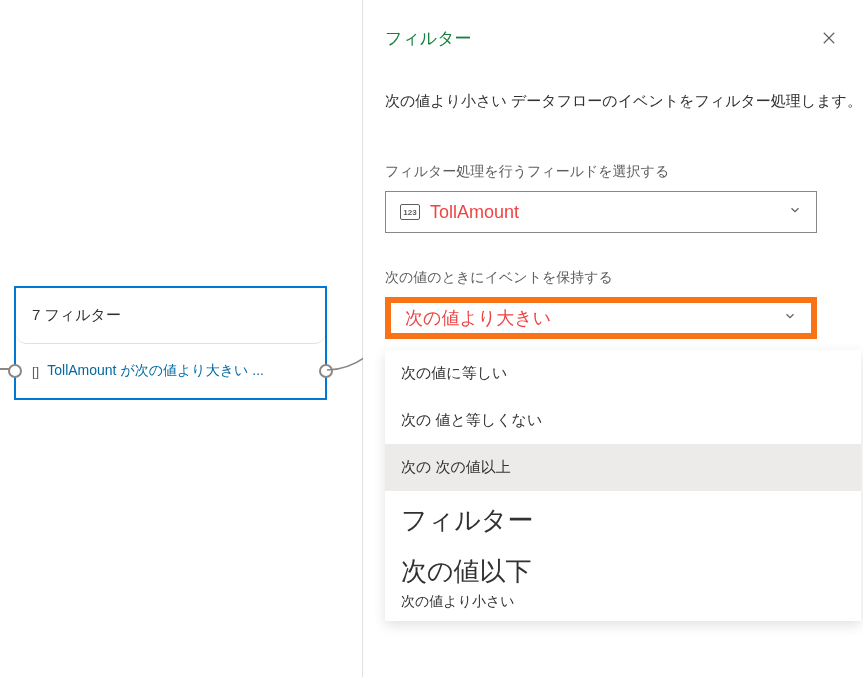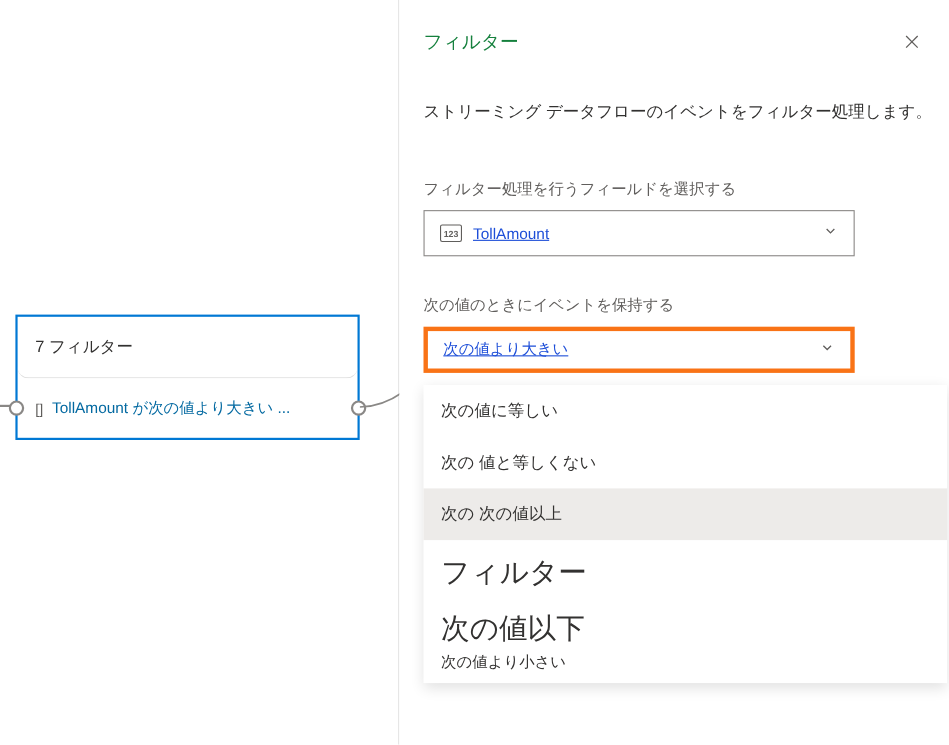--- a/index.html
+++ b/index.html
@@ -65,52 +65,51 @@
     }
     .field-group {
       margin-bottom: 36px;
     }
     .field-label {
       font-size: 14px;
       color: #605e5c;
       margin-bottom: 10px;
     }
     .select-box {
-      width: 392px;
+      width: 432px;
       height: 42px;
       border: 1px solid #8a8886;
       display: flex;
       align-items: center;
       padding: 0 14px;
       cursor: pointer;
       background: #fff;
       position: relative;
     }
     .select-box-focused {
-      border: 4px solid #f97316;
+      border: 6px solid #f97316;
       gap: 48px;
     }
     .select-icon {
       width: 20px;
       height: 16px;
       border: 1px solid #605e5c;
       border-radius: 2px;
       display: flex;
       align-items: center;
       justify-content: center;
       font-size: 8px;
       font-weight: bold;
       color: #605e5c;
       margin-right: 10px;
     }
     .select-value {
-      font-size: 14px;
-      color: #1d4ed8;
+      font-size: 18px;
+      color: #ef4444;
       flex: 1;
-      text-decoration: underline;
     }
     .chevron {
       color: #605e5c;
     }
     .chevron svg {
       width: 14px;
       height: 14px;
     }
     .dropdown-list {
       position: absolute;
@@ -227,21 +226,21 @@
 <div class="panel">
   <div class="panel-header">
     <div class="panel-title">フィルター</div>
     <div class="close-btn">
       <svg viewBox="0 0 24 24" fill="none" stroke="currentColor" stroke-width="1.5">
         <line x1="5" y1="5" x2="19" y2="19"></line>
         <line x1="19" y1="5" x2="5" y2="19"></line>
       </svg>
     </div>
   </div>
-  <div class="panel-description">ストリーミング データフローのイベントをフィルター処理します。</div>
+  <div class="panel-description">次の値より小さい データフローのイベントをフィルター処理します。</div>
 
   <div class="field-group">
     <div class="field-label">フィルター処理を行うフィールドを選択する</div>
     <div class="select-box">
       <div class="select-icon">123</div>
       <div class="select-value">TollAmount</div>
       <div class="chevron">
         <svg viewBox="0 0 24 24" fill="none" stroke="currentColor" stroke-width="2">
           <polyline points="6 9 12 15 18 9"></polyline>
         </svg>

